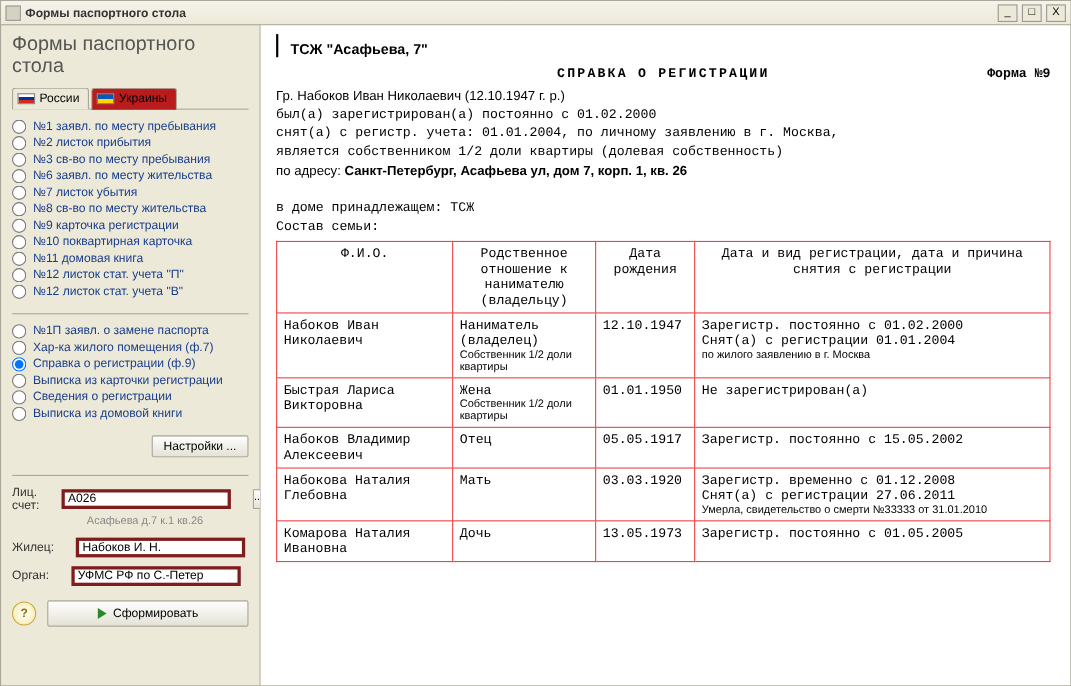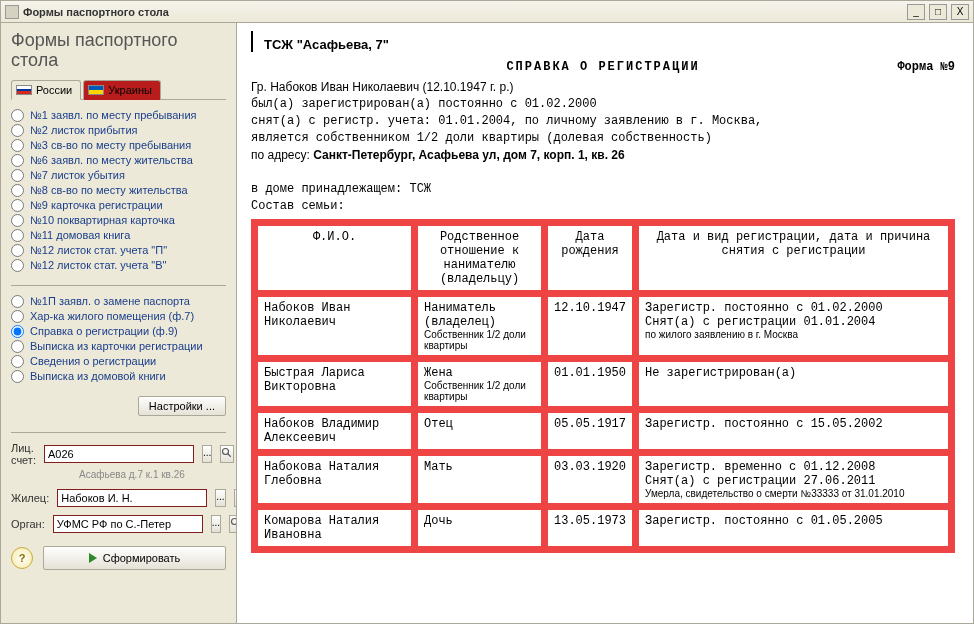--- a/index.html
+++ b/index.html
@@ -90,24 +90,24 @@
   .divider { height: 1px; background: #aca899; margin: 4px 0; }
   .btn {
     border: 1px solid #aca899;
     background: linear-gradient(#fefefe,#e5e2d6);
     padding: 3px 10px;
     cursor: pointer;
     font-size: 11px;
     border-radius: 2px;
   }
   .settings-row { display:flex; justify-content:flex-end; margin: 4px 0 10px 0;}
-  .field-row { display:flex; align-items:center; gap:8px; margin: 3px 0; }
+  .field-row { display:flex; align-items:center; gap:20px; margin: 3px 0; }
   .field-row label { width: 64px; color: #333; }
   .field-row input[type=text] {
-    flex: 1; height: 18px; border: 1px solid #7f1d1d; background: #fff; padding: 0 3px; font-size: 11px;
+    flex: 1; height: 18px; border: 3px solid #7f1d1d; background: #fff; padding: 0 3px; font-size: 11px;
   }
   .dots-btn { width: 18px; height: 18px; border:1px solid #aca899; background:linear-gradient(#fefefe,#e5e2d6); cursor:pointer; text-align:center; line-height:14px; font-size:10px;}
   .search-btn { width: 18px; height: 18px; border:1px solid #aca899; background:linear-gradient(#fefefe,#e5e2d6); cursor:pointer; display:flex; align-items:center; justify-content:center;}
   .sub-label { font-size: 10px; color: #888; margin-left: 68px; margin-top:-2px; margin-bottom:4px;}
   .bottom-row { display:flex; align-items:center; gap:10px; margin-top: 8px; }
   .help-btn { width:22px; height:22px; border-radius:50%; border:1px solid #c9a93c; background: radial-gradient(#fff,#f5e9a3); color:#8a6d00; font-weight:bold; text-align:center; line-height:20px; cursor:pointer;}
   .go-btn { flex:1; display:flex; align-items:center; justify-content:center; gap:6px; height:24px; }
   .tri { width:0; height:0; border-left:8px solid #2a8a2a; border-top:5px solid transparent; border-bottom:5px solid transparent;}
   .content {
     flex: 1;
@@ -129,21 +129,21 @@
   .doc .citizen { font-family: Arial; font-size:12px; }
   .doc .citizen b { font-weight:normal; }
   .doc .addr { font-family: Arial; font-size:12px; }
   .doc p { margin: 3px 0; }
   table.family {
     border-collapse: collapse;
     width: 100%;
     margin-top: 6px;
   }
   table.family th, table.family td {
-    border: 7px solid #ef4444;
+    border: 1px solid #ef4444;
     padding: 4px 6px;
     vertical-align: top;
     font-family: "Courier New", monospace;
     font-size: 12px;
     text-align: left;
   }
   table.family th { font-weight: normal; text-align:center; }
   .small-note { font-family: Arial; font-size: 10px; }
   .mag-icon svg { width:12px; height:12px; }
 </style>

